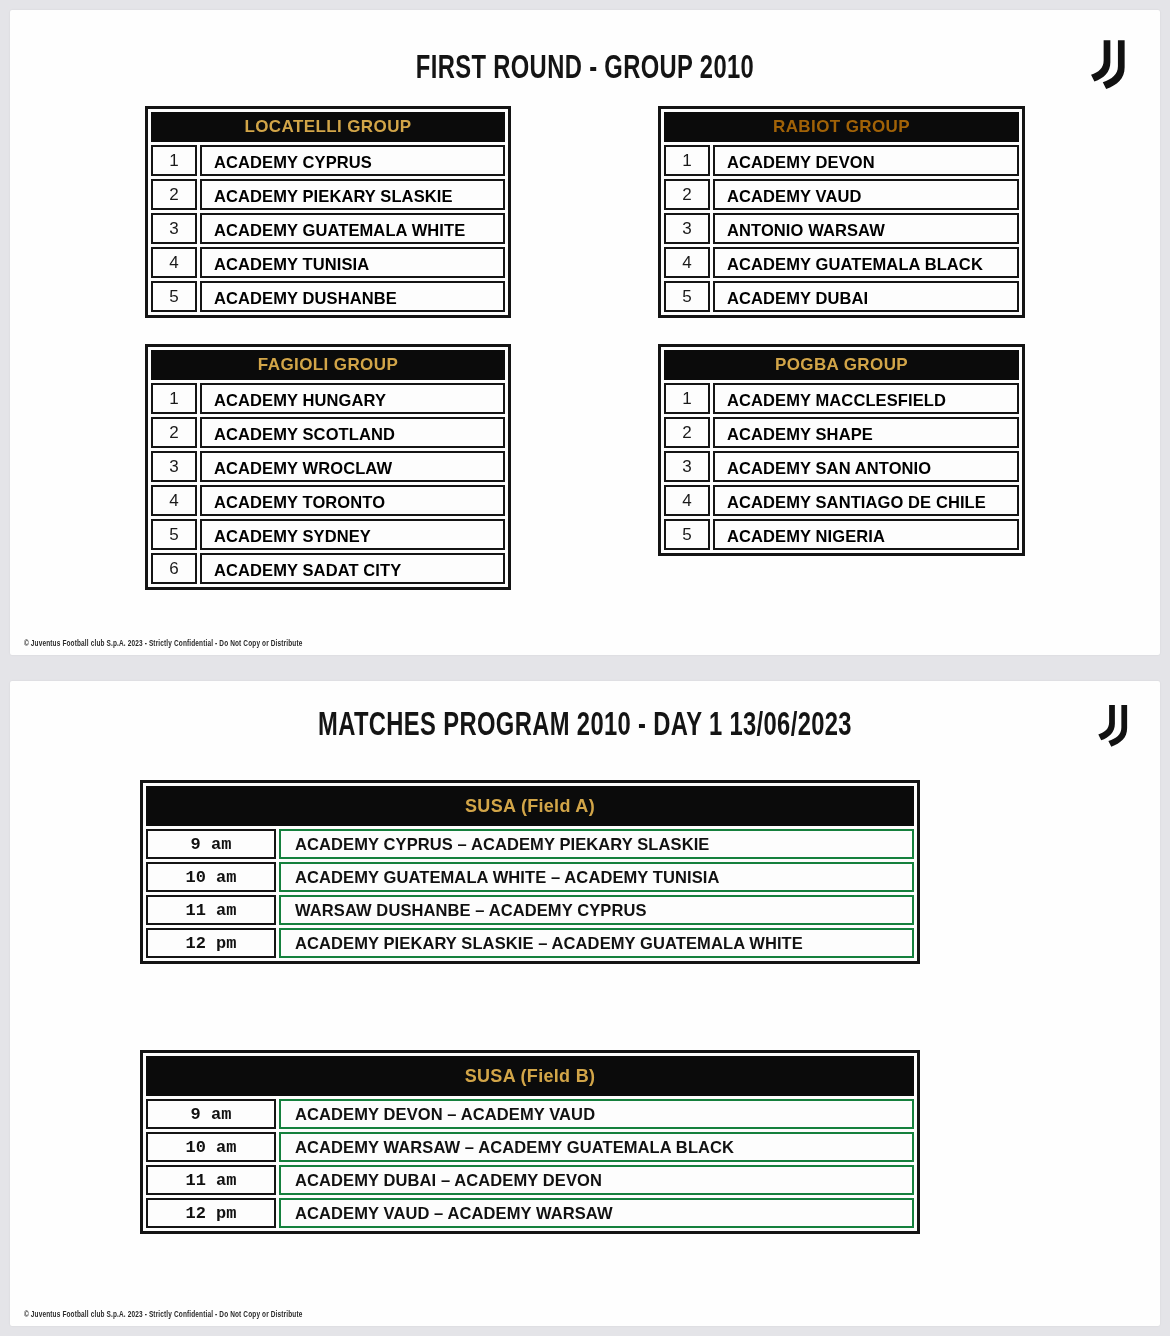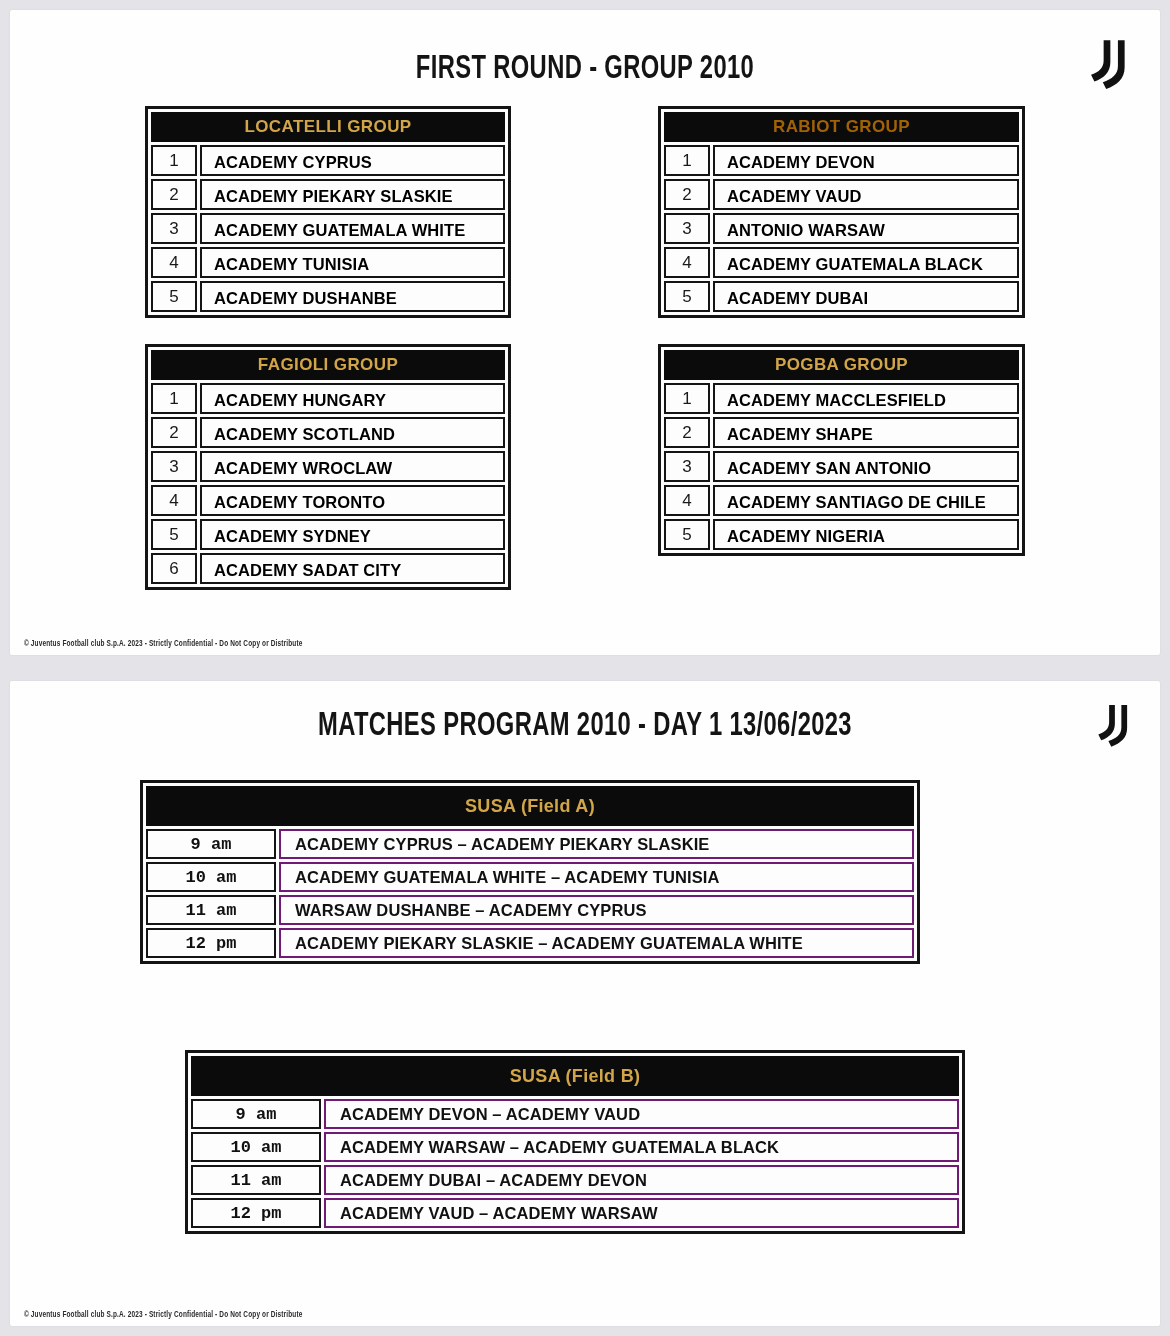--- a/index.html
+++ b/index.html
@@ -58,33 +58,33 @@
     vertical-align:middle;letter-spacing:0.1px;
   }
 
   
   table.sched{
     position:absolute;left:130px;width:780px;
     border:3px solid #141414;background:#FDFDFD;
     border-collapse:separate;border-spacing:3px;
   }
   #schedA{top:99px;}
-  #schedB{top:369px;margin-left:45px;}
+  #schedB{top:369px;}
   .shead{
     background:#0B0B0B;height:38px;
     font-size:18px;font-weight:700;letter-spacing:0.3px;
     text-align:center;vertical-align:middle;
   }
   td.stime{
     width:124px;height:24px;border:2px solid #141414;
     text-align:center;vertical-align:middle;
     font-size:17px;font-weight:700;color:#111;font-family:Liberation Mono, monospace;
   }
   td.smatch{
-    border:2px solid #701a75;padding:0 0 0 14px;
+    border:2px solid #15803d;padding:0 0 0 14px;
     font-size:16.5px;font-weight:700;color:#111;
     vertical-align:middle;letter-spacing:0.1px;
   }
 
   .foot{
     position:absolute;left:14px;bottom:7px;
     font-size:9px;font-weight:700;color:#2a2a2a;
     transform:scaleX(0.72);transform-origin:left center;
     white-space:nowrap;letter-spacing:0.2px;
   }

